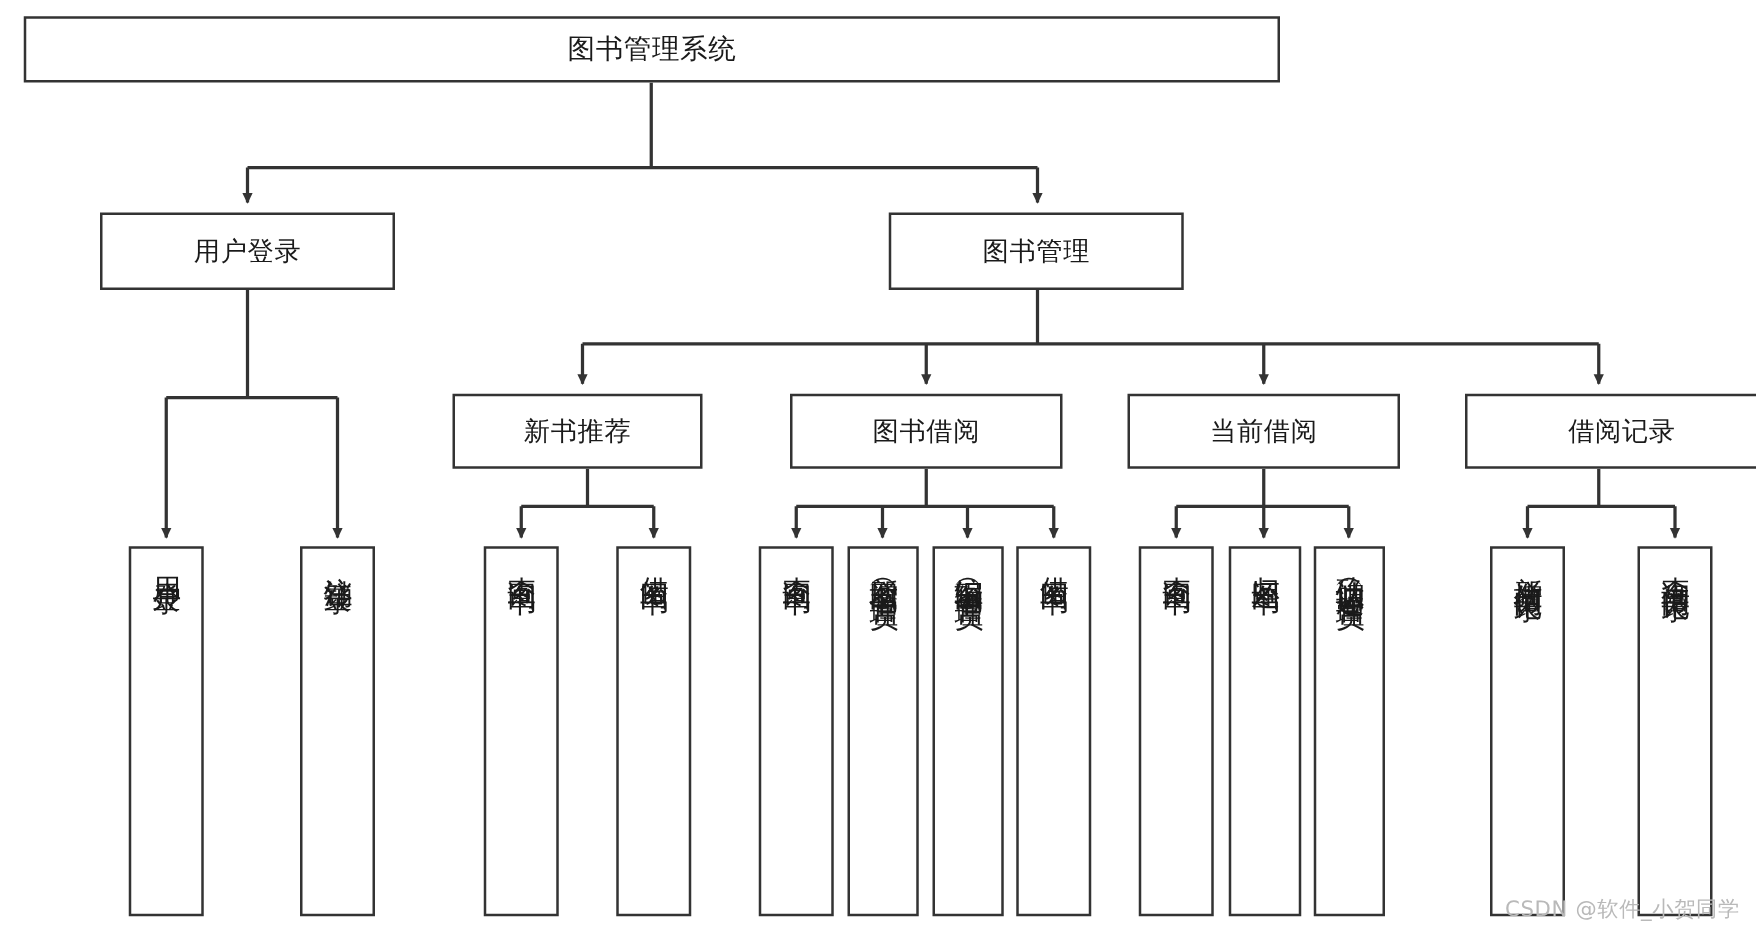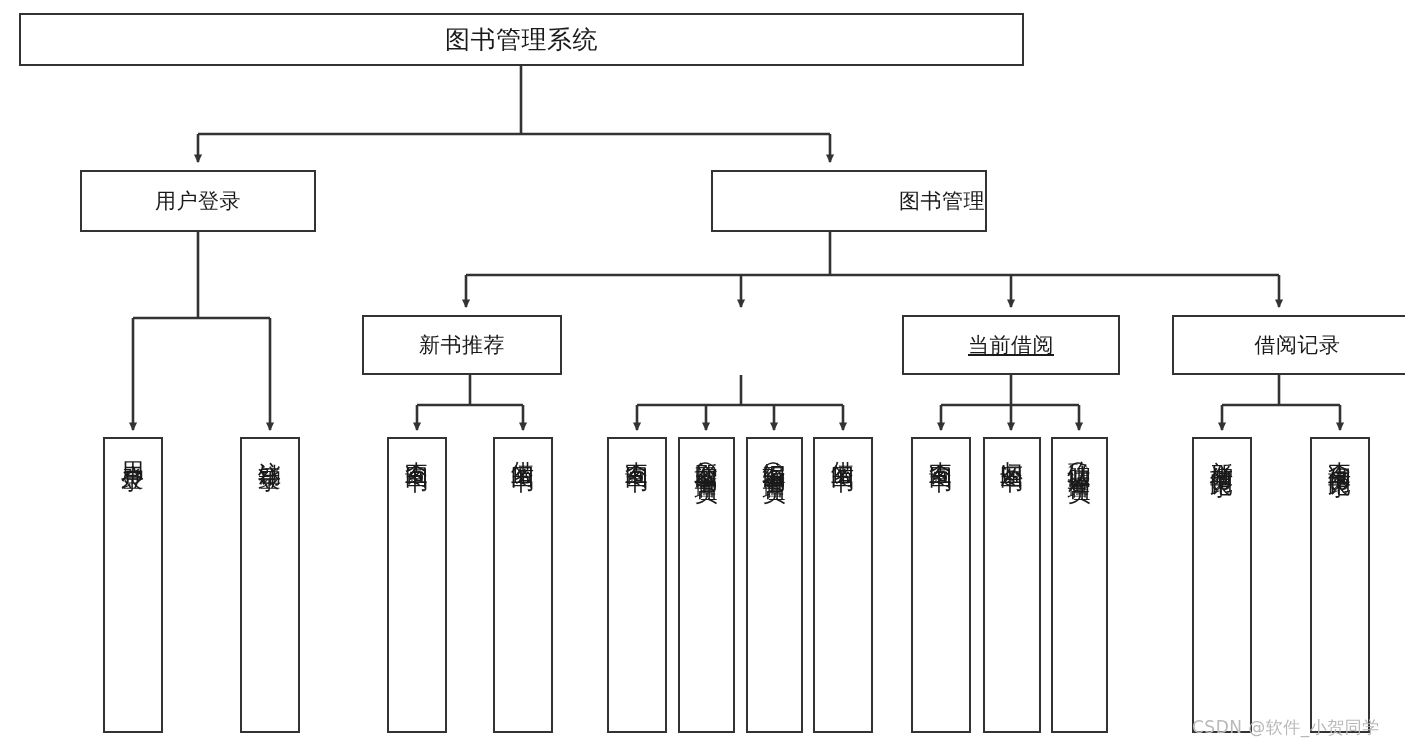--- a/index.html
+++ b/index.html
@@ -42,21 +42,21 @@
     text-align: center;
     line-height: 1.18;
     letter-spacing: 0.5px;
   }
   
   .node.horiz .node-label {
     font-size: 21px;
     writing-mode: horizontal-tb;
   }
   .node.root .node-label {
-    font-size: 25px;
+    font-size: 22px;
   }
   
   .node.vert {
     align-items: flex-start;
     justify-content: center;
     padding-top: 4px;
   }
   .node.vert .node-label {
     writing-mode: vertical-rl;
     text-orientation: upright;
@@ -65,20 +65,21 @@
     letter-spacing: 3px;
     white-space: nowrap;
   }
   .watermark {
     position: absolute;
     font-size: 17px;
     color: #b9b9b9;
     white-space: nowrap;
     z-index: 5;
     letter-spacing: 0.5px;
+    margin-left: 12px;
   }
 </style>
 </head>
 <body>
 
 <div id="canvas">
 
   <svg id="edges" viewBox="0 0 1405 747" width="1405" height="747">
     <defs>
       <marker id="arrow" markerWidth="9" markerHeight="9" refX="7.6" refY="4.5" orient="auto" markerUnits="userSpaceOnUse">
@@ -130,30 +131,33 @@
   </svg>
 
   <div class="node horiz root" style="left:19px; top:13px; width:1005px; height:53px;">
     <span class="node-label">图书管理系统</span>
   </div>
 
   <div class="node horiz" style="left:80px; top:170px; width:236px; height:62px;">
     <span class="node-label">用户登录</span>
   </div>
 
-  <div class="node horiz" style="left:711px; top:170px; width:276px; height:62px;justify-content:flex-end;">
+  <div class="node horiz" style="left:711px; top:170px; width:236px; height:62px;">
     <span class="node-label">图书管理</span>
   </div>
 
   <div class="node horiz" style="left:362px; top:315px; width:200px; height:60px;">
     <span class="node-label">新书推荐</span>
   </div>
 
-
-  <div class="node horiz" style="left:902px; top:315px; width:218px; height:60px;text-decoration:underline;">
+  <div class="node horiz" style="left:632px; top:315px; width:218px; height:60px;">
+    <span class="node-label">图书借阅</span>
+  </div>
+
+  <div class="node horiz" style="left:902px; top:315px; width:218px; height:60px;">
     <span class="node-label">当前借阅</span>
   </div>
 
   <div class="node horiz" style="left:1172px; top:315px; width:251px; height:60px;">
     <span class="node-label">借阅记录</span>
   </div>
 
   <div class="node vert" style="left:103px; top:437px; width:60px; height:296px;">
     <span class="node-label">用户登录</span>
   </div>

